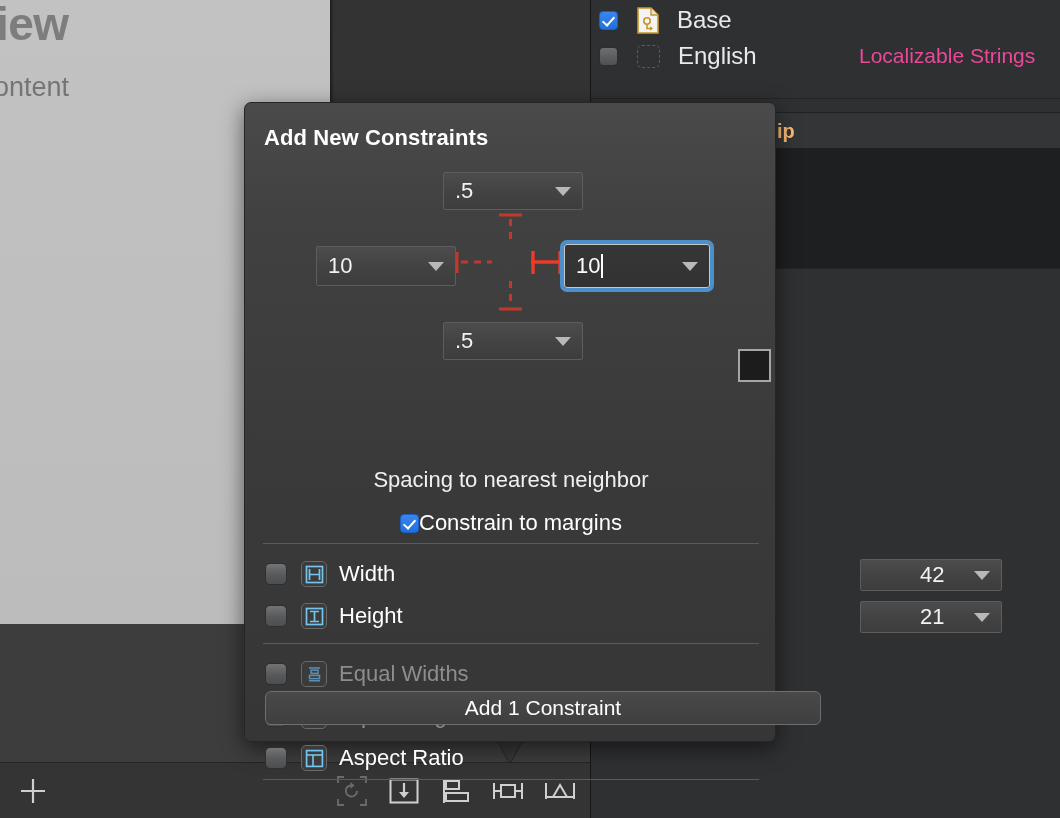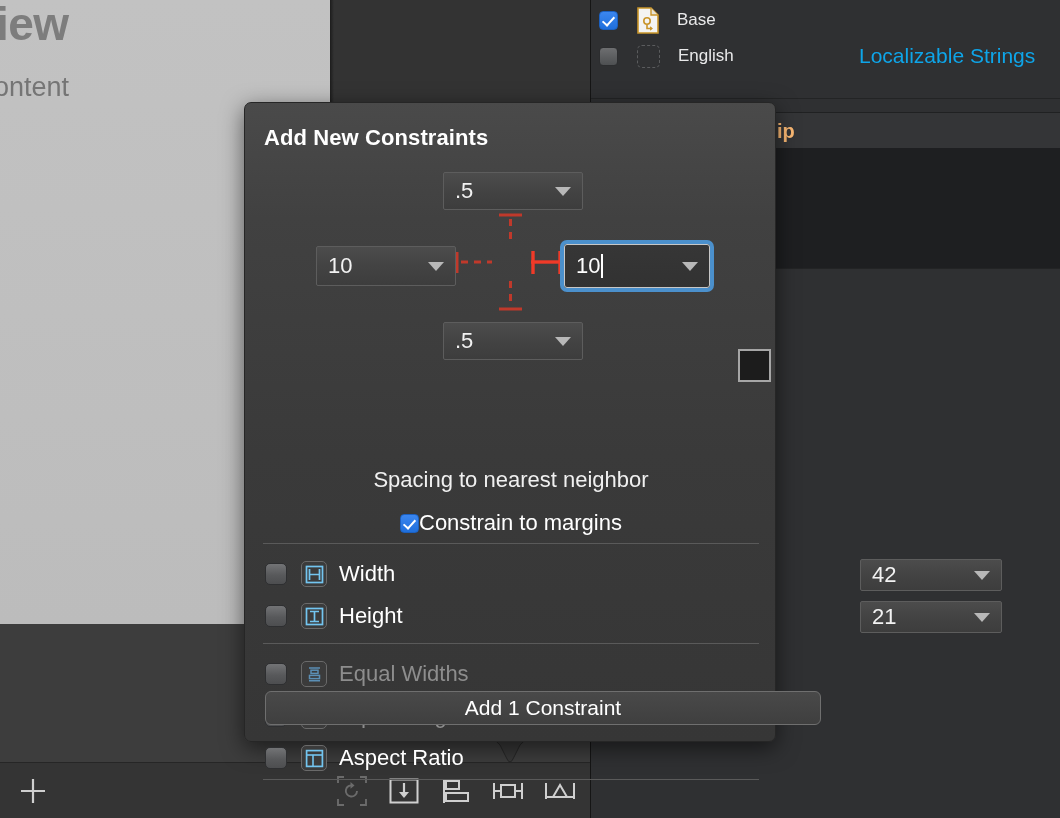--- a/index.html
+++ b/index.html
@@ -123,29 +123,29 @@
   .dash-icon {
     width: 23px; height: 23px;
     margin-left: 19px;
     flex: 0 0 auto;
     border: 1.5px dashed #5b5c5e;
     border-radius: 5px;
     box-sizing: border-box;
   }
   .loc-label {
     margin-left: 18px;
-    font-size: 17px;
+    font-size: 24px;
     color: #e9e9ea;
     white-space: nowrap;
   }
   .loc-type {
     position: absolute;
     left: 268px;
     font-size: 21px;
-    color: #0ea5e9;
+    color: #ec4899;
     white-space: nowrap;
   }
   .panel-divider {
     position: absolute;
     left: 0; width: 470px; height: 1px;
     background: #232425;
   }
   .panel-section-head {
     position: absolute;
     left: 0;
@@ -311,20 +311,21 @@
     font-size: 22px;
     margin-left: 12px;
     color: #ffffff;
     white-space: nowrap;
   }
   .opt-row.disabled .txt { color: #8d8d8d; }
   .opt-row .spin {
     position: absolute;
     left: 615px;
     box-sizing: border-box;
+    padding-left: 48px;
   }
 
   .add-btn {
     position: absolute;
     left: 20px; top: 588px;
     width: 556px; height: 34px;
     border-radius: 6px;
     border: 1px solid #6f6f6f;
     background: linear-gradient(180deg, #494949 0%, #3f3f3f 100%);
     box-sizing: border-box;

